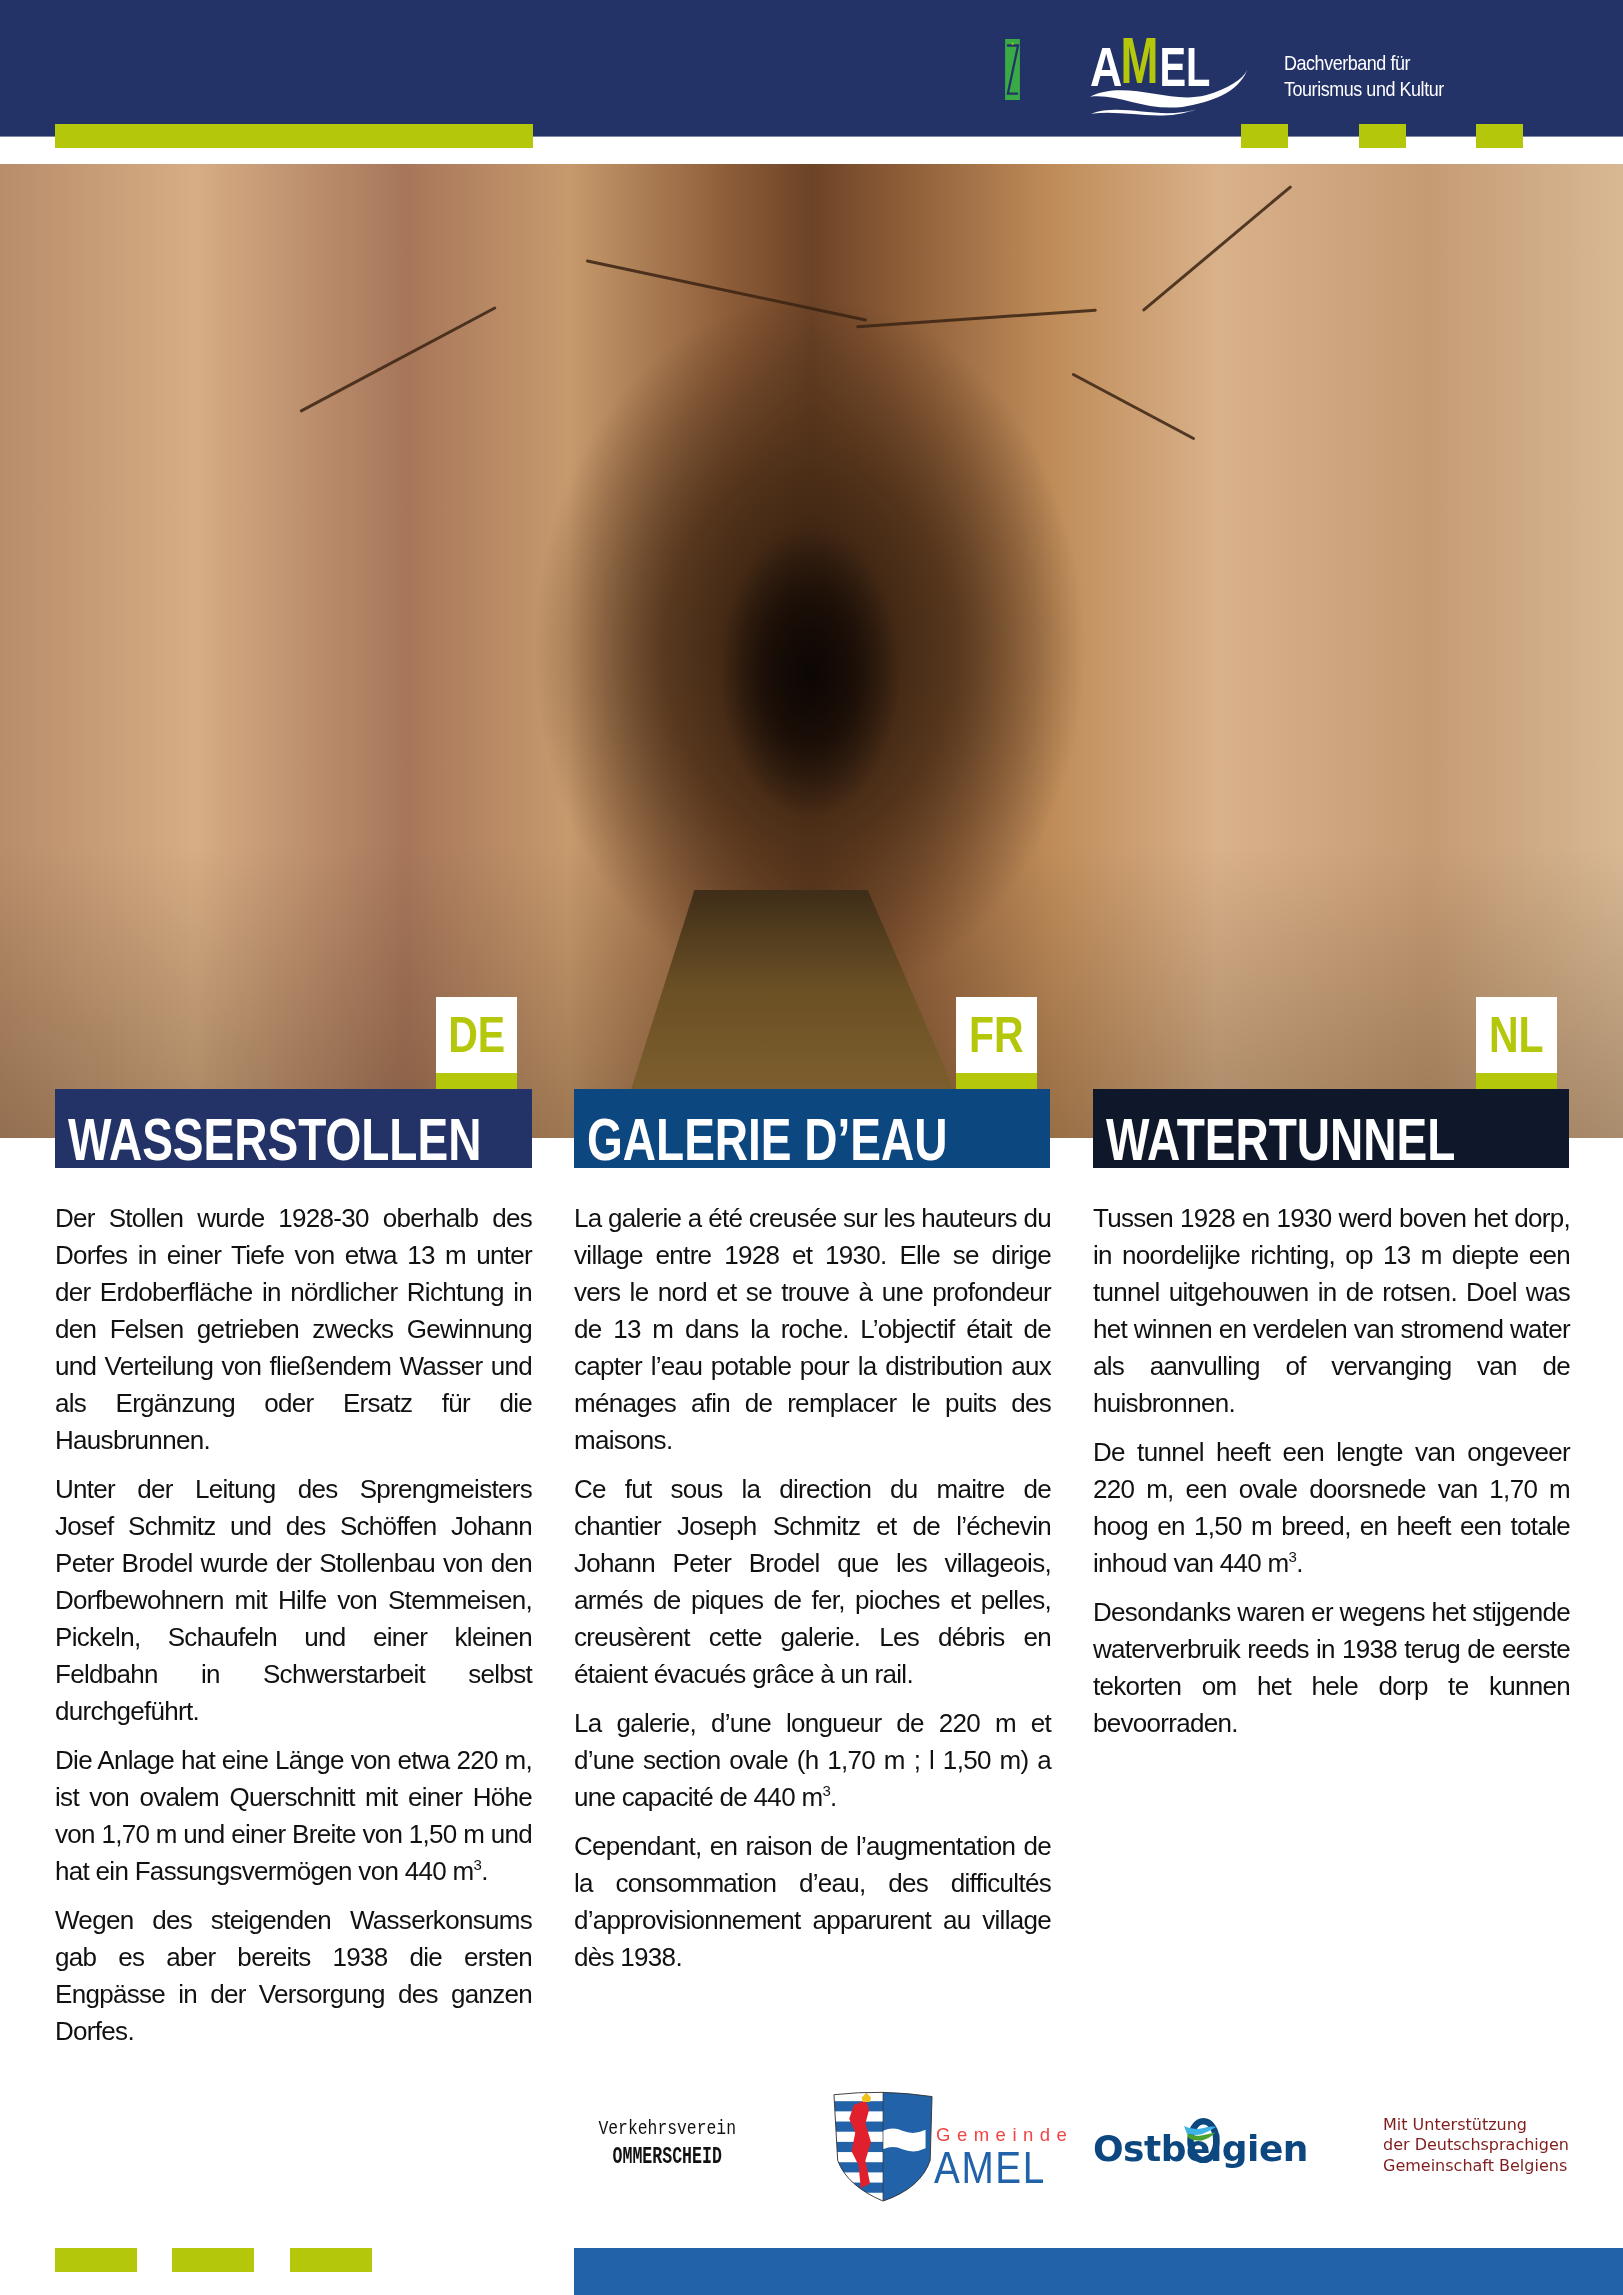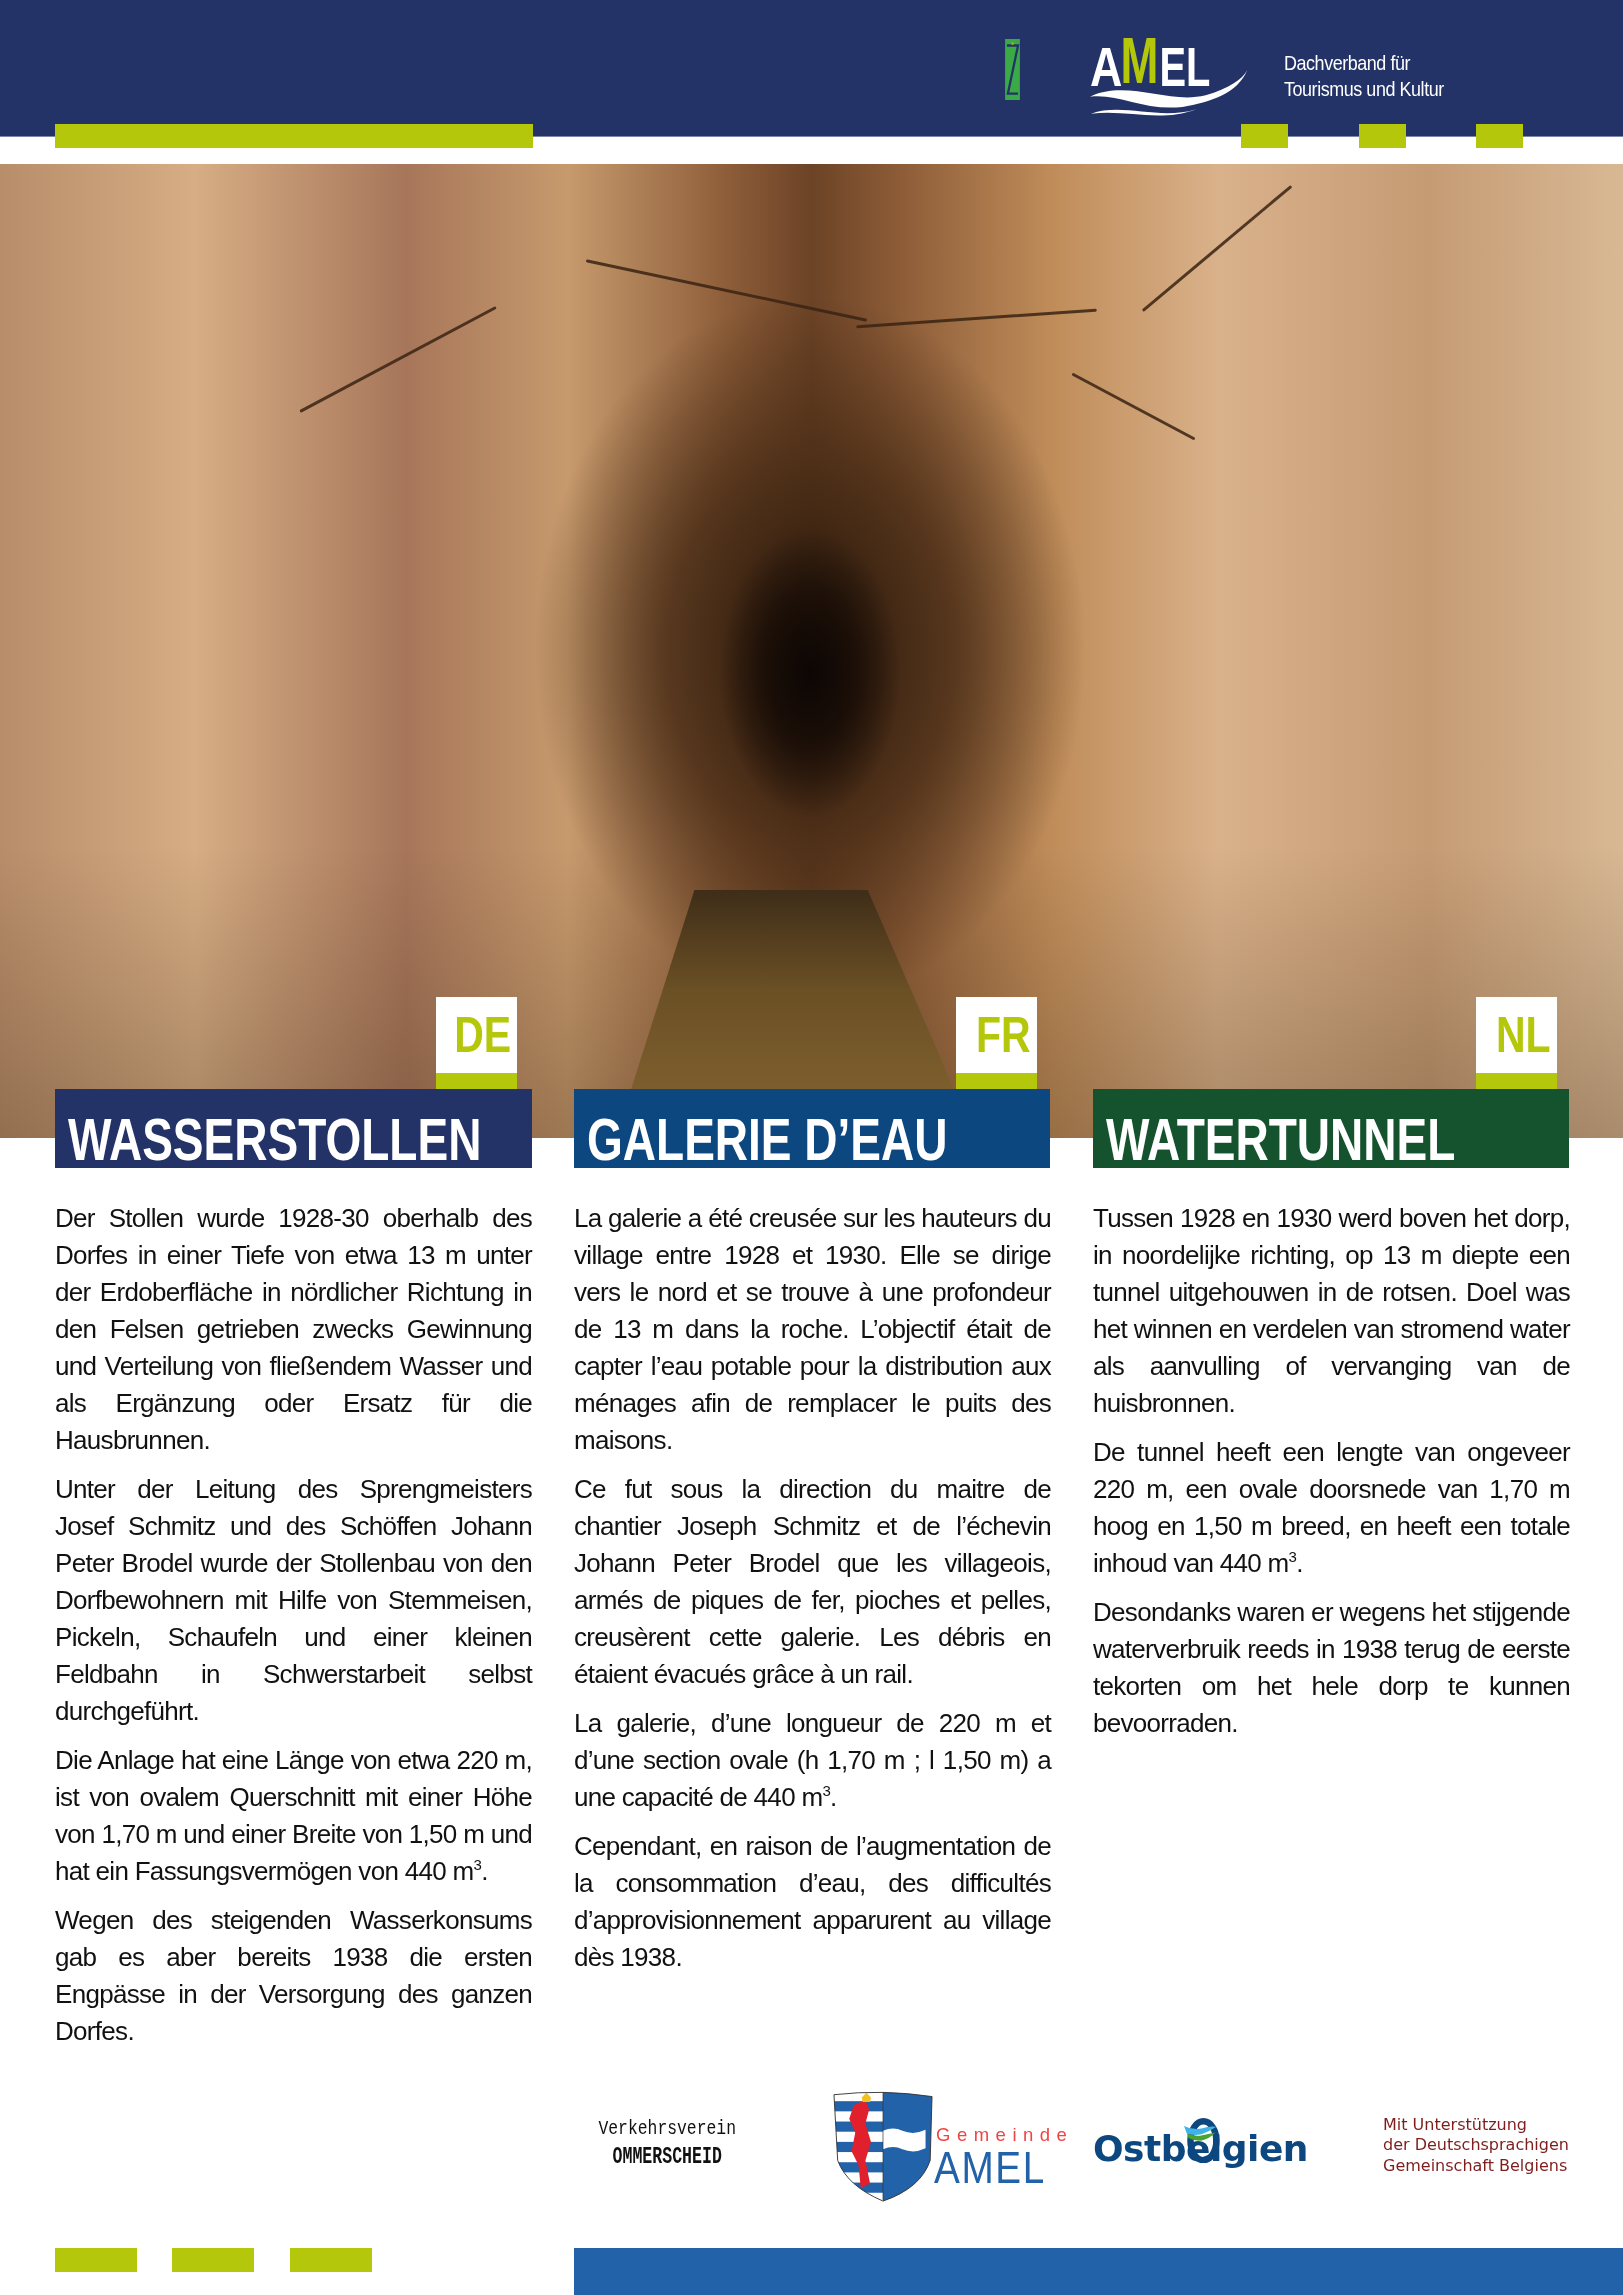--- a/index.html
+++ b/index.html
@@ -24,30 +24,30 @@
       linear-gradient(180deg, rgba(0,0,0,0) 70%, rgba(60,40,20,0.3) 100%),
       linear-gradient(90deg, #b88d6a 0%, #d6ad84 12%, #a7765a 25%, #c79a6d 35%, #8c5c38 45%, #6c4326 50%, #8a5a36 55%, #c08d5a 65%, #d9b18a 75%, #c59b74 88%, #d8b894 100%);
   }
   .water { position: absolute; left: 615px; top: 726px; width: 361px; height: 250px;
     background: linear-gradient(180deg, #3e2d18 0%, #6b5025 40%, #866632 100%);
     clip-path: polygon(22% 0, 70% 0, 100% 100%, 0 100%); }
   .crack { position: absolute; height: 2.8px; background: #3a2313; border-radius: 1.4px; opacity: 0.85; }
 
   
   .lang-tab { position: absolute; top: 997px; width: 81px; height: 102px; }
-  .lang-tab .white { position: absolute; left: 0; top: 0; width: 100%; height: 76px; background: #fff; display: flex; align-items: center; justify-content: flex-end; }
+  .lang-tab .white { position: absolute; left: 0; top: 0; width: 100%; height: 76px; background: #fff; display: flex; align-items: center; justify-content: center; }
   .lang-tab .white span { color: #b4c70b; font-family: "Liberation Sans", sans-serif; font-weight: bold; font-size: 50px; transform: scaleX(0.82); display: inline-block; }
   .lang-tab .lime { position: absolute; left: 0; top: 76px; width: 100%; height: 25.4px; background: #b4c70b; }
 
   
   .title-box { position: absolute; top: 1089px; height: 79px; width: 477px; }
   .title-box span { position: absolute; left: 13px; top: 18.5px; color: #fff; font-family: "Liberation Sans", sans-serif; font-weight: bold; font-size: 59px; line-height: 65px; transform: scaleX(0.78); transform-origin: left top; white-space: nowrap; }
   .tb-de { left: 55px; background: #233368; }
   .tb-fr { left: 574px; background: #0d4780; width: 476px; }
-  .tb-nl { left: 1093px; background: #14532d; width: 476px; }
+  .tb-nl { left: 1093px; background: #0f172a; width: 476px; }
 
   
   .col { position: absolute; top: 1200px; width: 477px; font-family: "Liberation Sans", sans-serif; font-size: 26px; line-height: 37px; text-align: justify; letter-spacing: -0.7px; }
   .col p { margin-bottom: 12px; hyphens: manual; }
   .col-de { left: 55px; }
   .col-fr { left: 574px; }
   .col-nl { left: 1093px; }
   sup { font-size: 15px; line-height: 0; }
 
   

